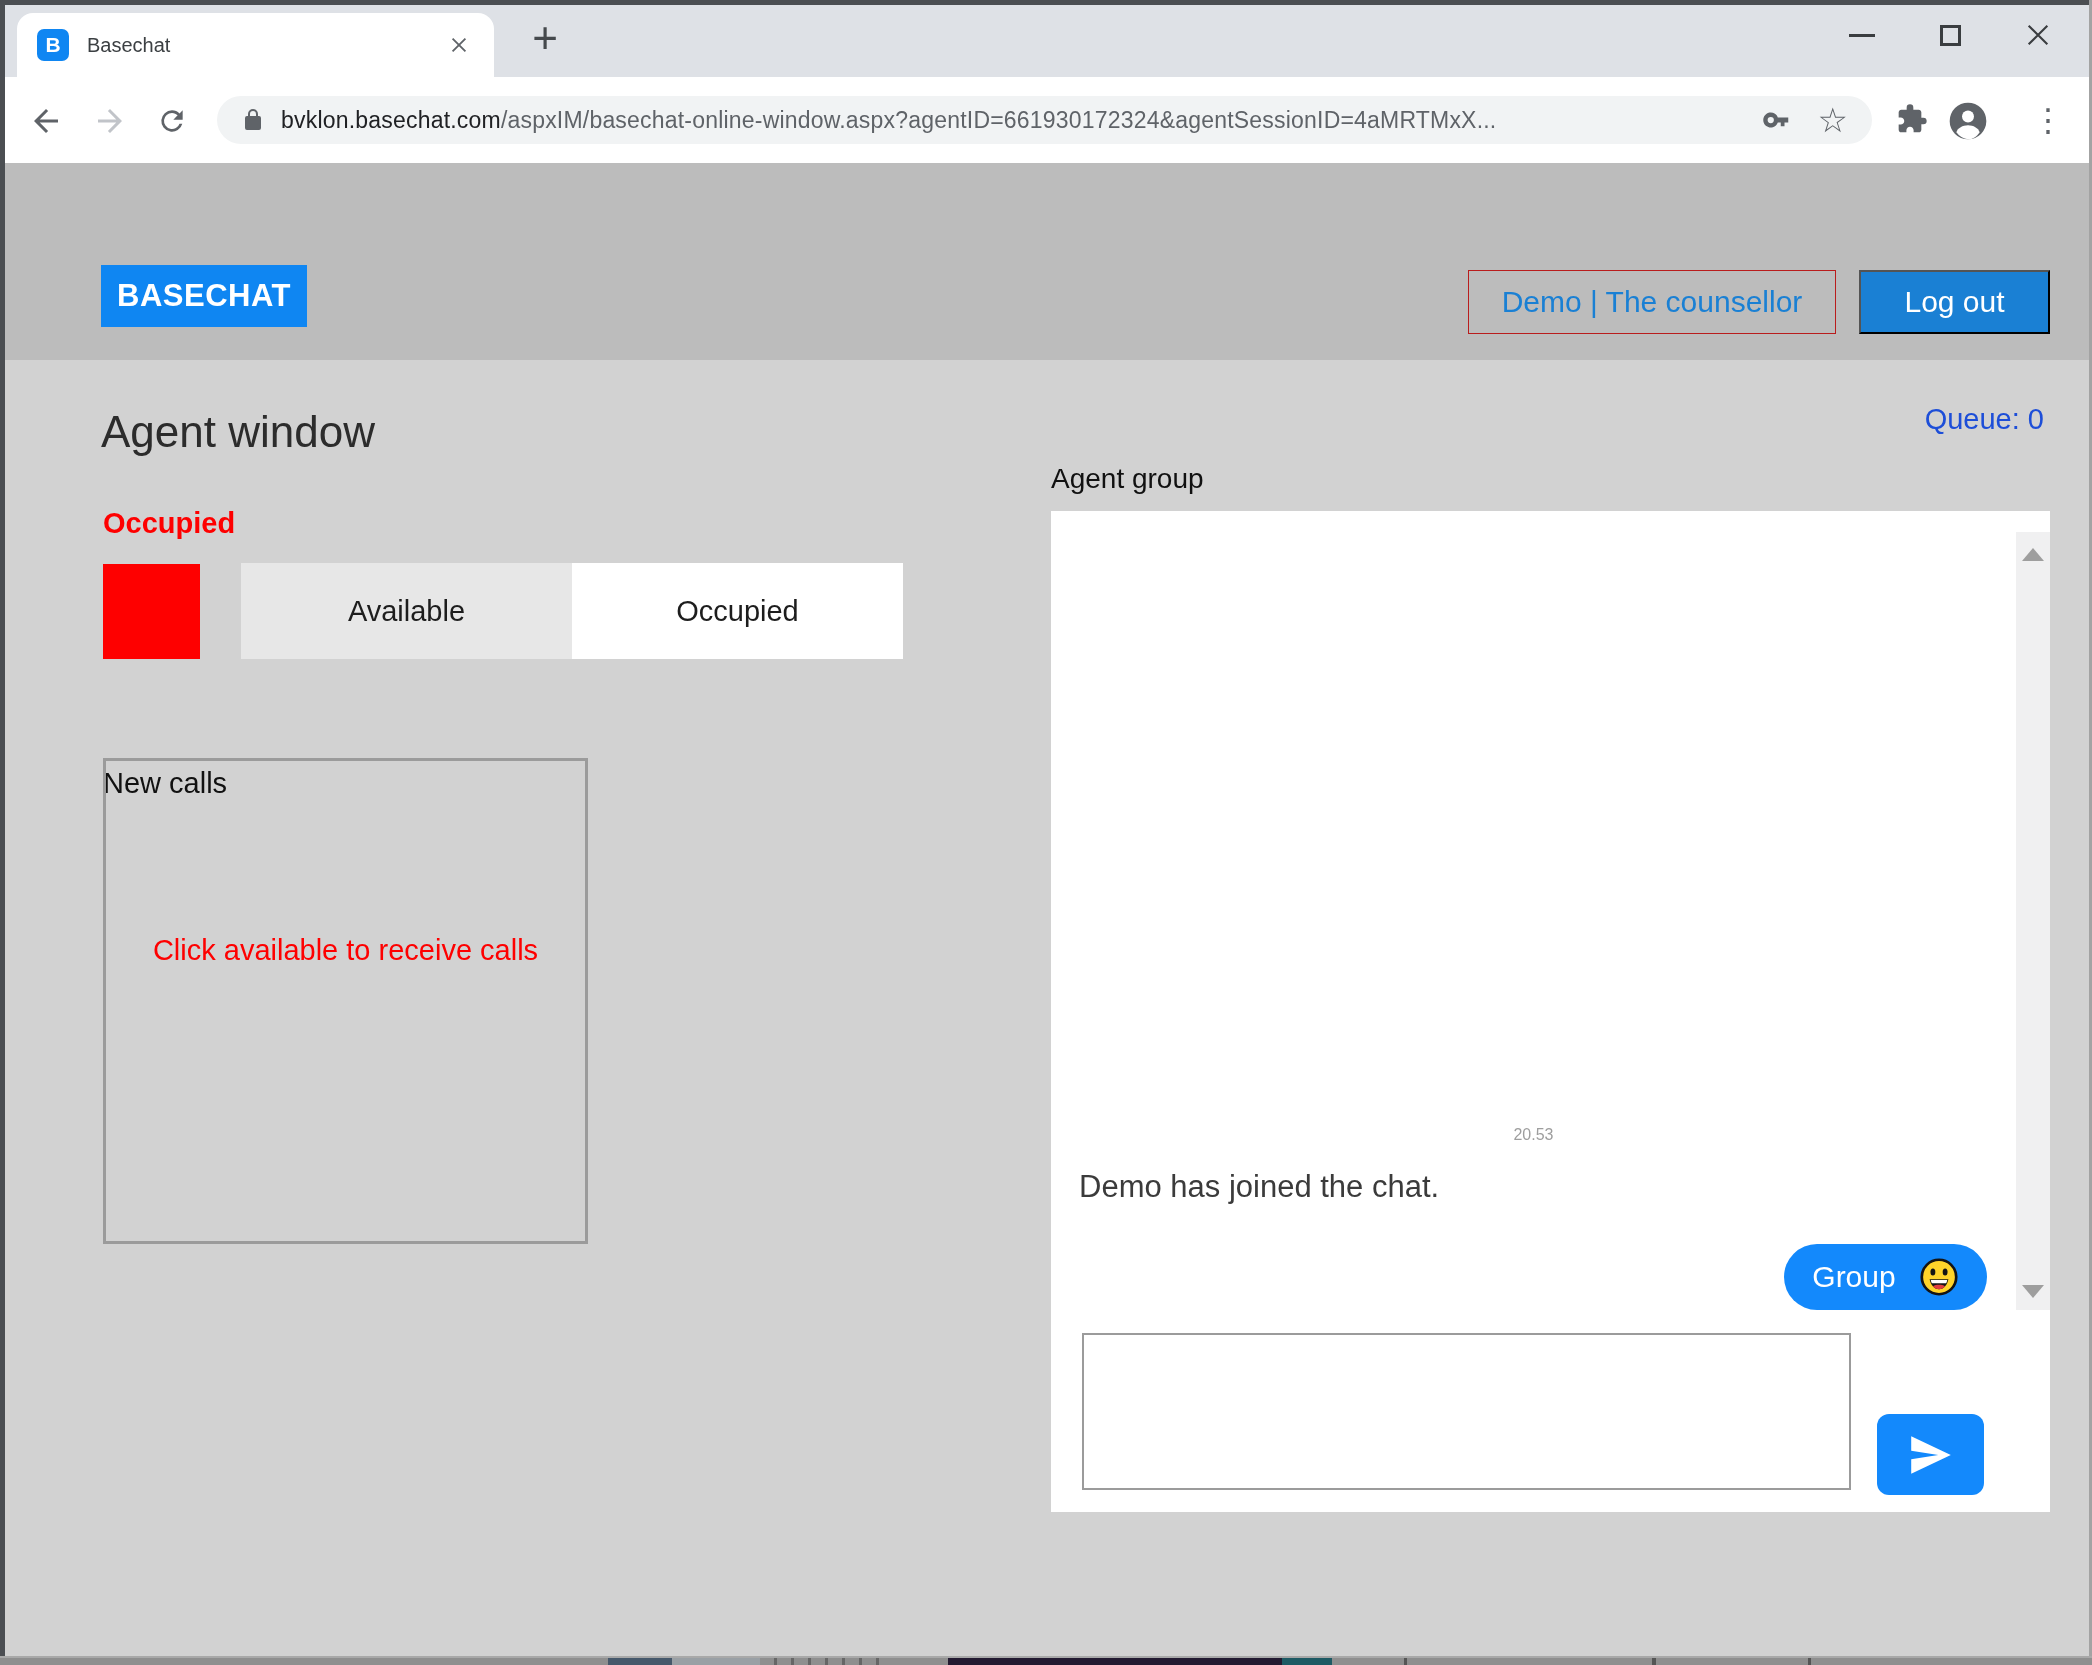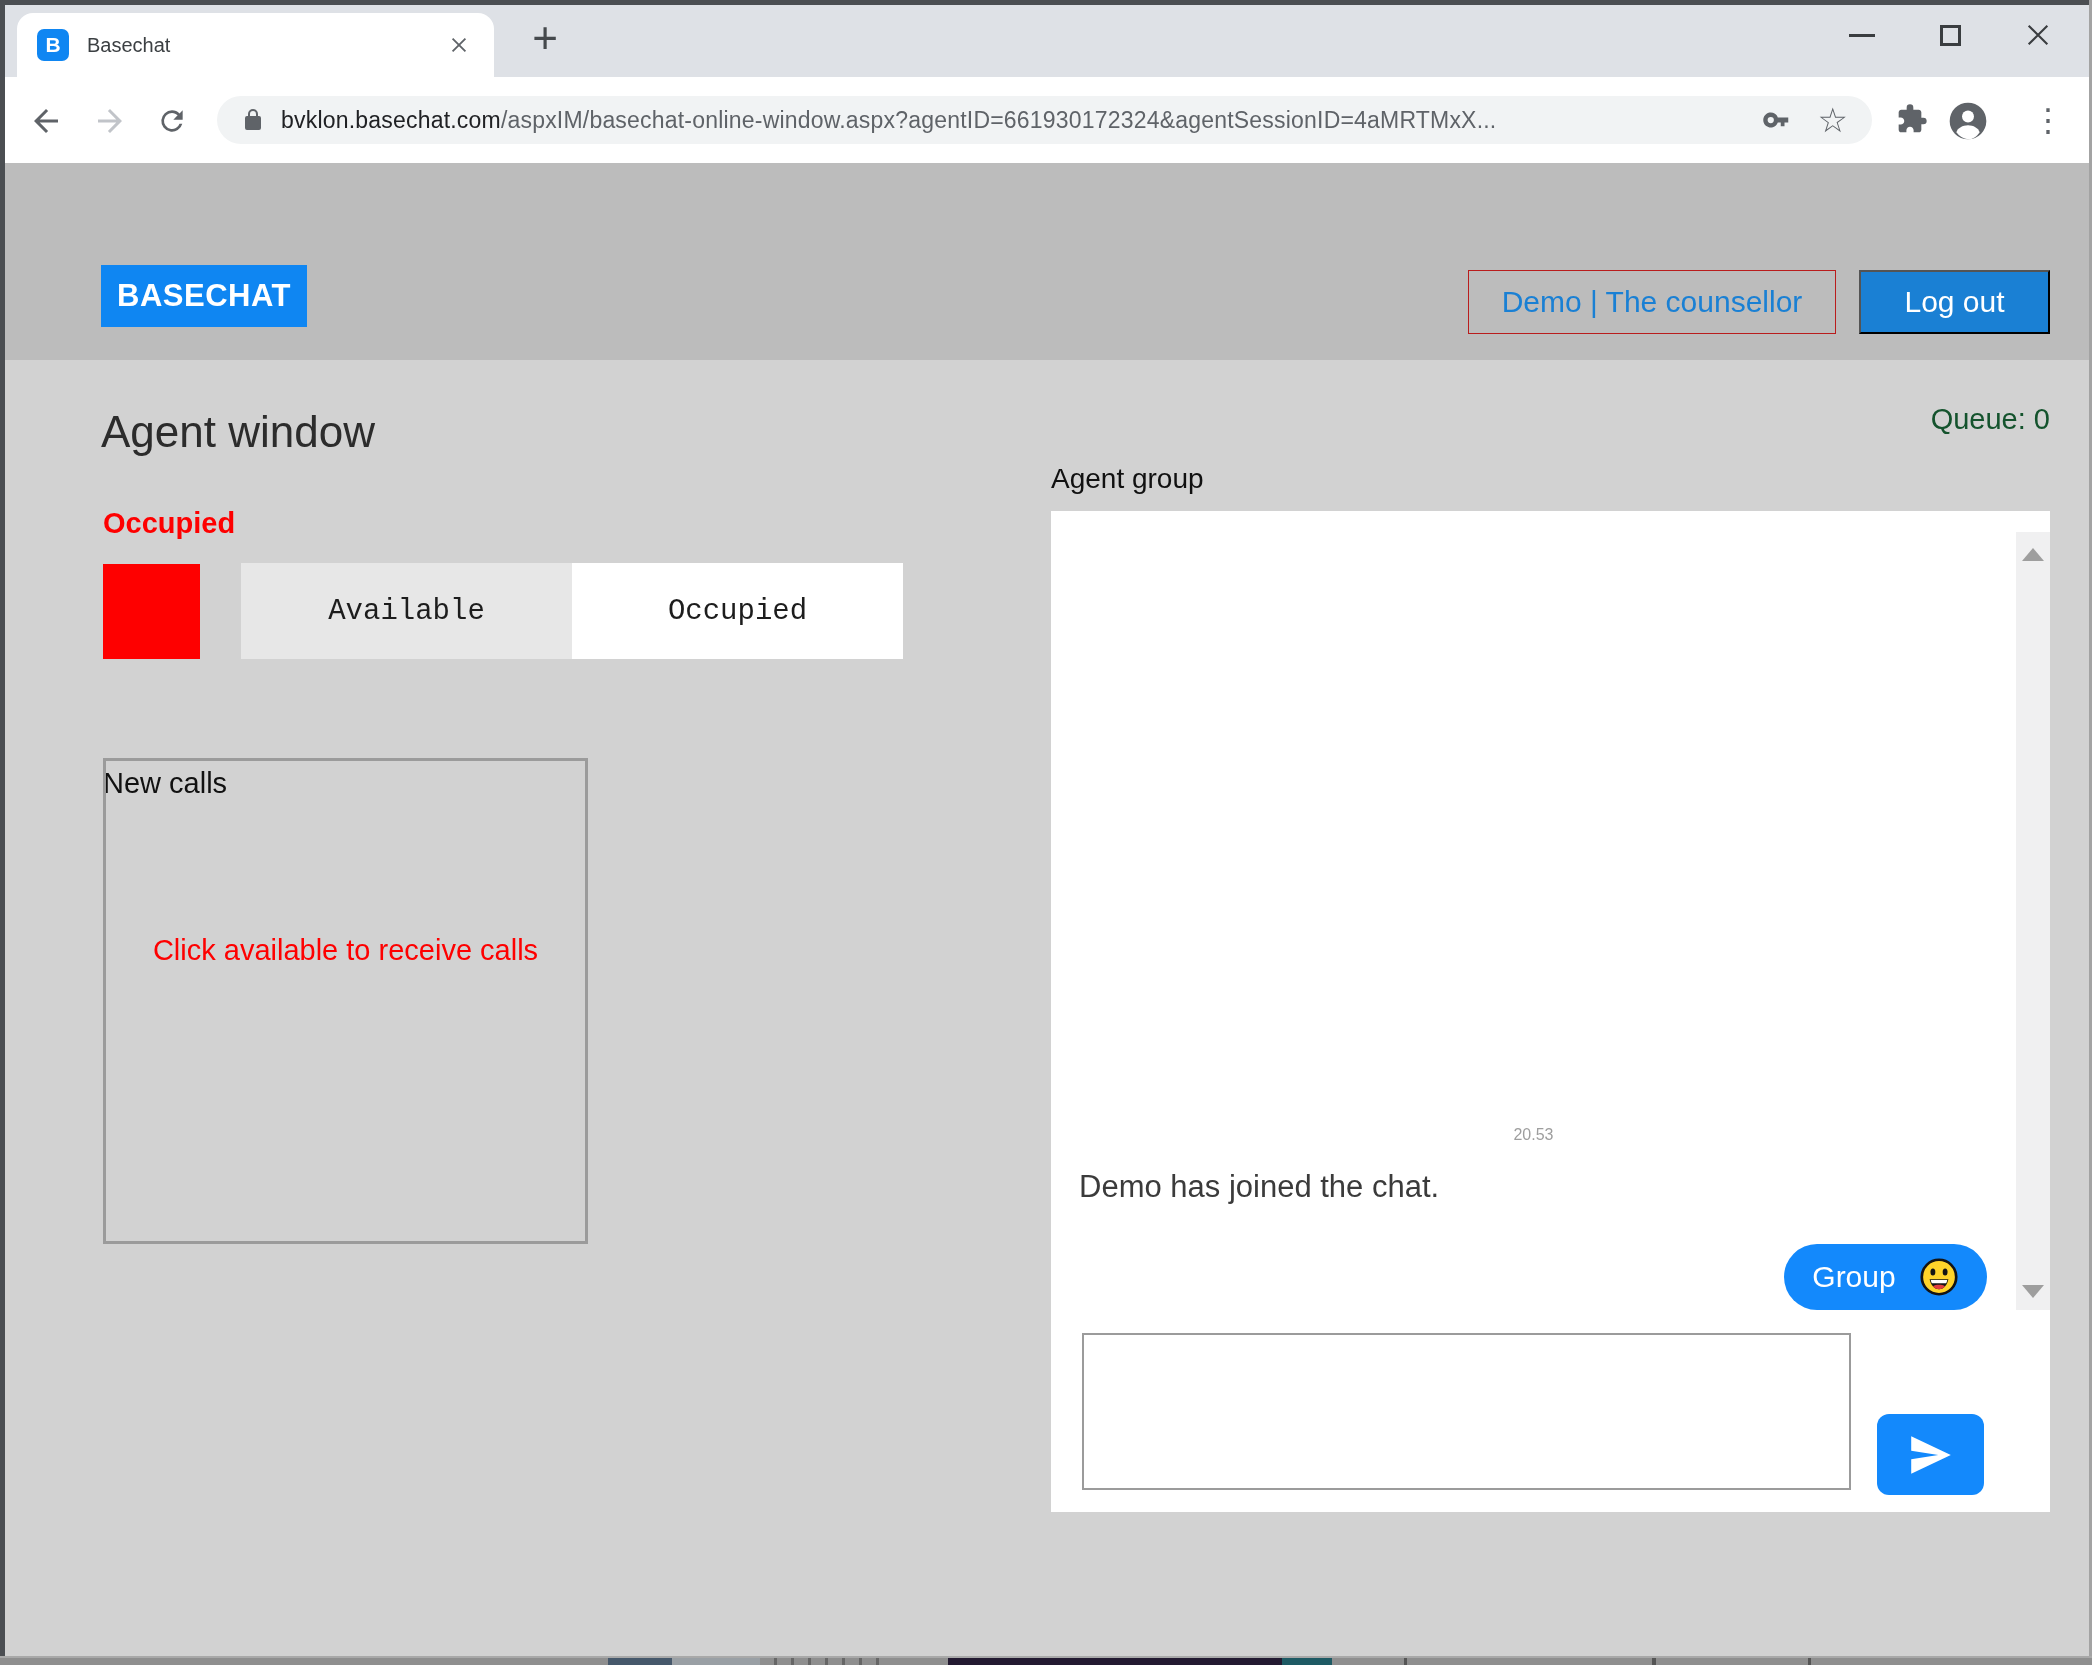--- a/index.html
+++ b/index.html
@@ -43,27 +43,27 @@
   .page-header { position:absolute; top:0; left:0; width:100%; height:197px; background:#bcbcbc; }
   .logo { position:absolute; left:101px; top:102px; width:206px; height:62px; background:#0f86f2;
           color:#fff; font-weight:bold; font-size:31px; letter-spacing:0.5px;
           display:flex; align-items:center; justify-content:center; }
   .agent-name-btn { position:absolute; left:1468px; top:107px; width:368px; height:64px; background:transparent;
           border:1px solid #b91c1c; color:#1a80d4; font-size:30px;
           display:flex; align-items:center; justify-content:center; cursor:pointer; }
   .logout-btn { position:absolute; left:1859px; top:107px; width:191px; height:64px; background:#1a80d4;
           color:#fff; font-size:30px; display:flex; align-items:center; justify-content:center; cursor:pointer; }
 
-  .queue { position:absolute; right:42px; top:240px; font-size:29px; color:#14532d; }
+  .queue { position:absolute; right:48px; top:240px; font-size:29px; color:#1d4ed8; }
   .page-title { position:absolute; left:101px; top:244px; font-size:44px; color:#2c2c2c; }
   .status-label { position:absolute; left:103px; top:344px; font-size:29px; font-weight:bold; color:#fe0000; }
   .status-square { position:absolute; left:103px; top:401px; width:97px; height:95px; background:#fe0000; }
   .toggle { position:absolute; left:241px; top:400px; height:96px; display:flex; }
   .toggle-btn { width:331px; height:96px; font-size:29px; color:#1d1d1d;
-                display:flex; align-items:center; justify-content:center; cursor:pointer;font-family:Liberation Mono, monospace; }
+                display:flex; align-items:center; justify-content:center; cursor:pointer; }
   .toggle-available { background:#e7e7e7; }
   .toggle-occupied { background:#ffffff; }
   .newcalls-label { position:absolute; left:103px; top:569px; font-size:29px; color:#111;margin-top:35px; }
   .newcalls-box { position:absolute; left:103px; top:595px; width:485px; height:486px; border:3px solid #9b9b9b; }
   .newcalls-msg { width:390px; margin:170px auto 0; text-align:center; color:#fe0000; font-size:29px; line-height:39px; }
 
   .chat-label { position:absolute; left:1051px; top:300px; font-size:28px; color:#111; }
   .chat-panel { position:absolute; left:1051px; top:348px; width:999px; height:1001px; background:#fff; }
   .scrollbar { position:absolute; left:965px; top:21px; width:34px; height:778px; background:#f0f0f1; }
   .scroll-up { position:absolute; top:16px; left:6px; width:0; height:0;

